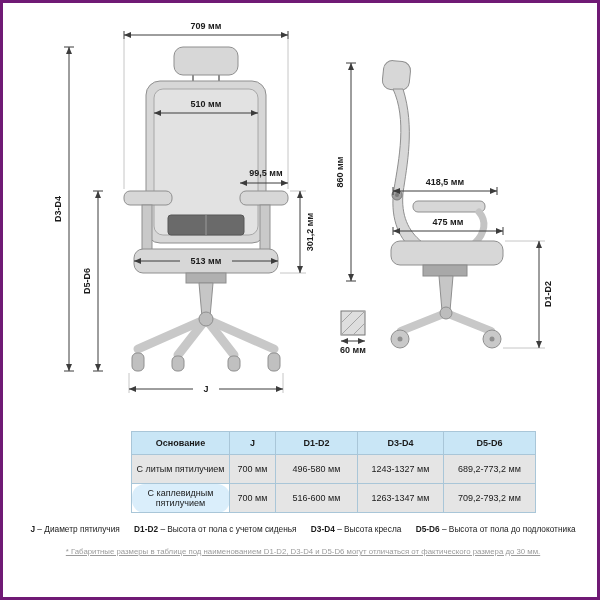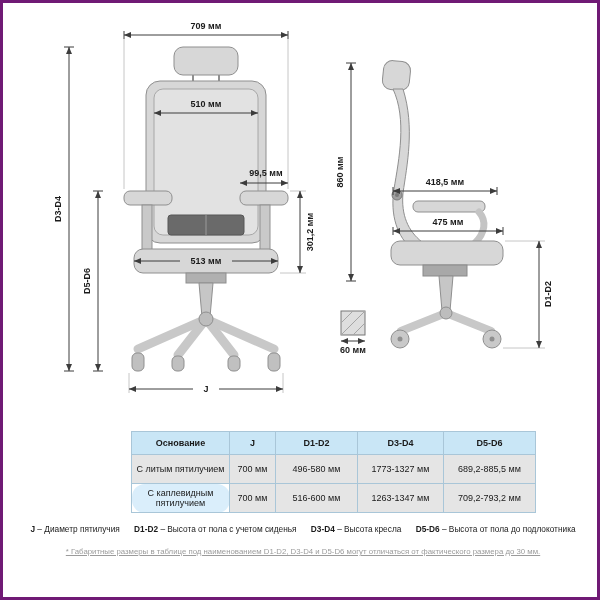--- a/index.html
+++ b/index.html
@@ -229,22 +229,22 @@
         <th>D1-D2</th>
         <th>D3-D4</th>
         <th>D5-D6</th>
       </tr>
     </thead>
     <tbody>
       <tr>
         <td class="base-cell">С литым пятилучием</td>
         <td>700 мм</td>
         <td>496-580 мм</td>
-        <td>1773-1327 мм</td>
-        <td>689,2-885,5 мм</td>
+        <td>1243-1327 мм</td>
+        <td>689,2-773,2 мм</td>
       </tr>
       <tr class="alt">
         <td class="base-cell">С каплевидным пятилучием</td>
         <td>700 мм</td>
         <td>516-600 мм</td>
         <td>1263-1347 мм</td>
         <td>709,2-793,2 мм</td>
       </tr>
     </tbody>
   </table>

